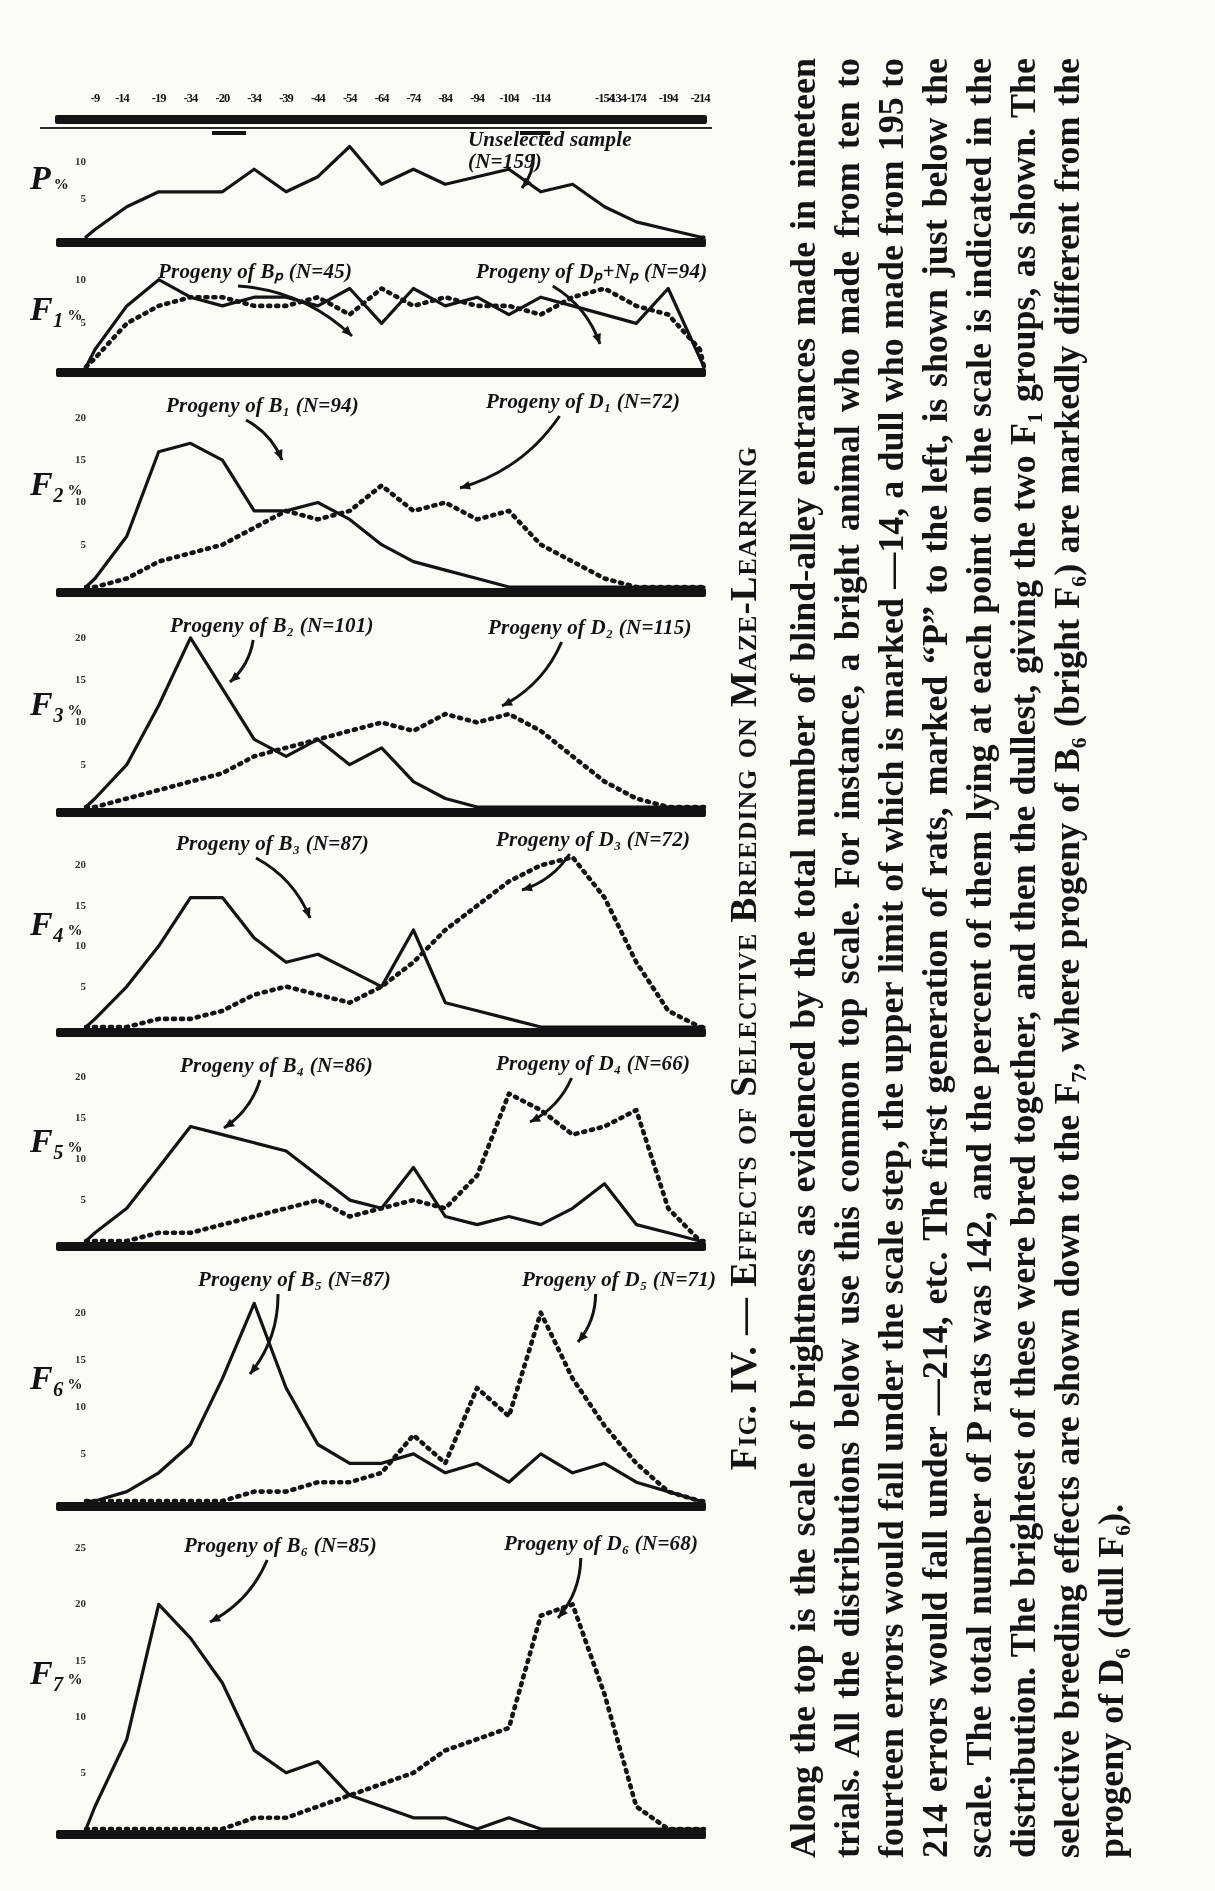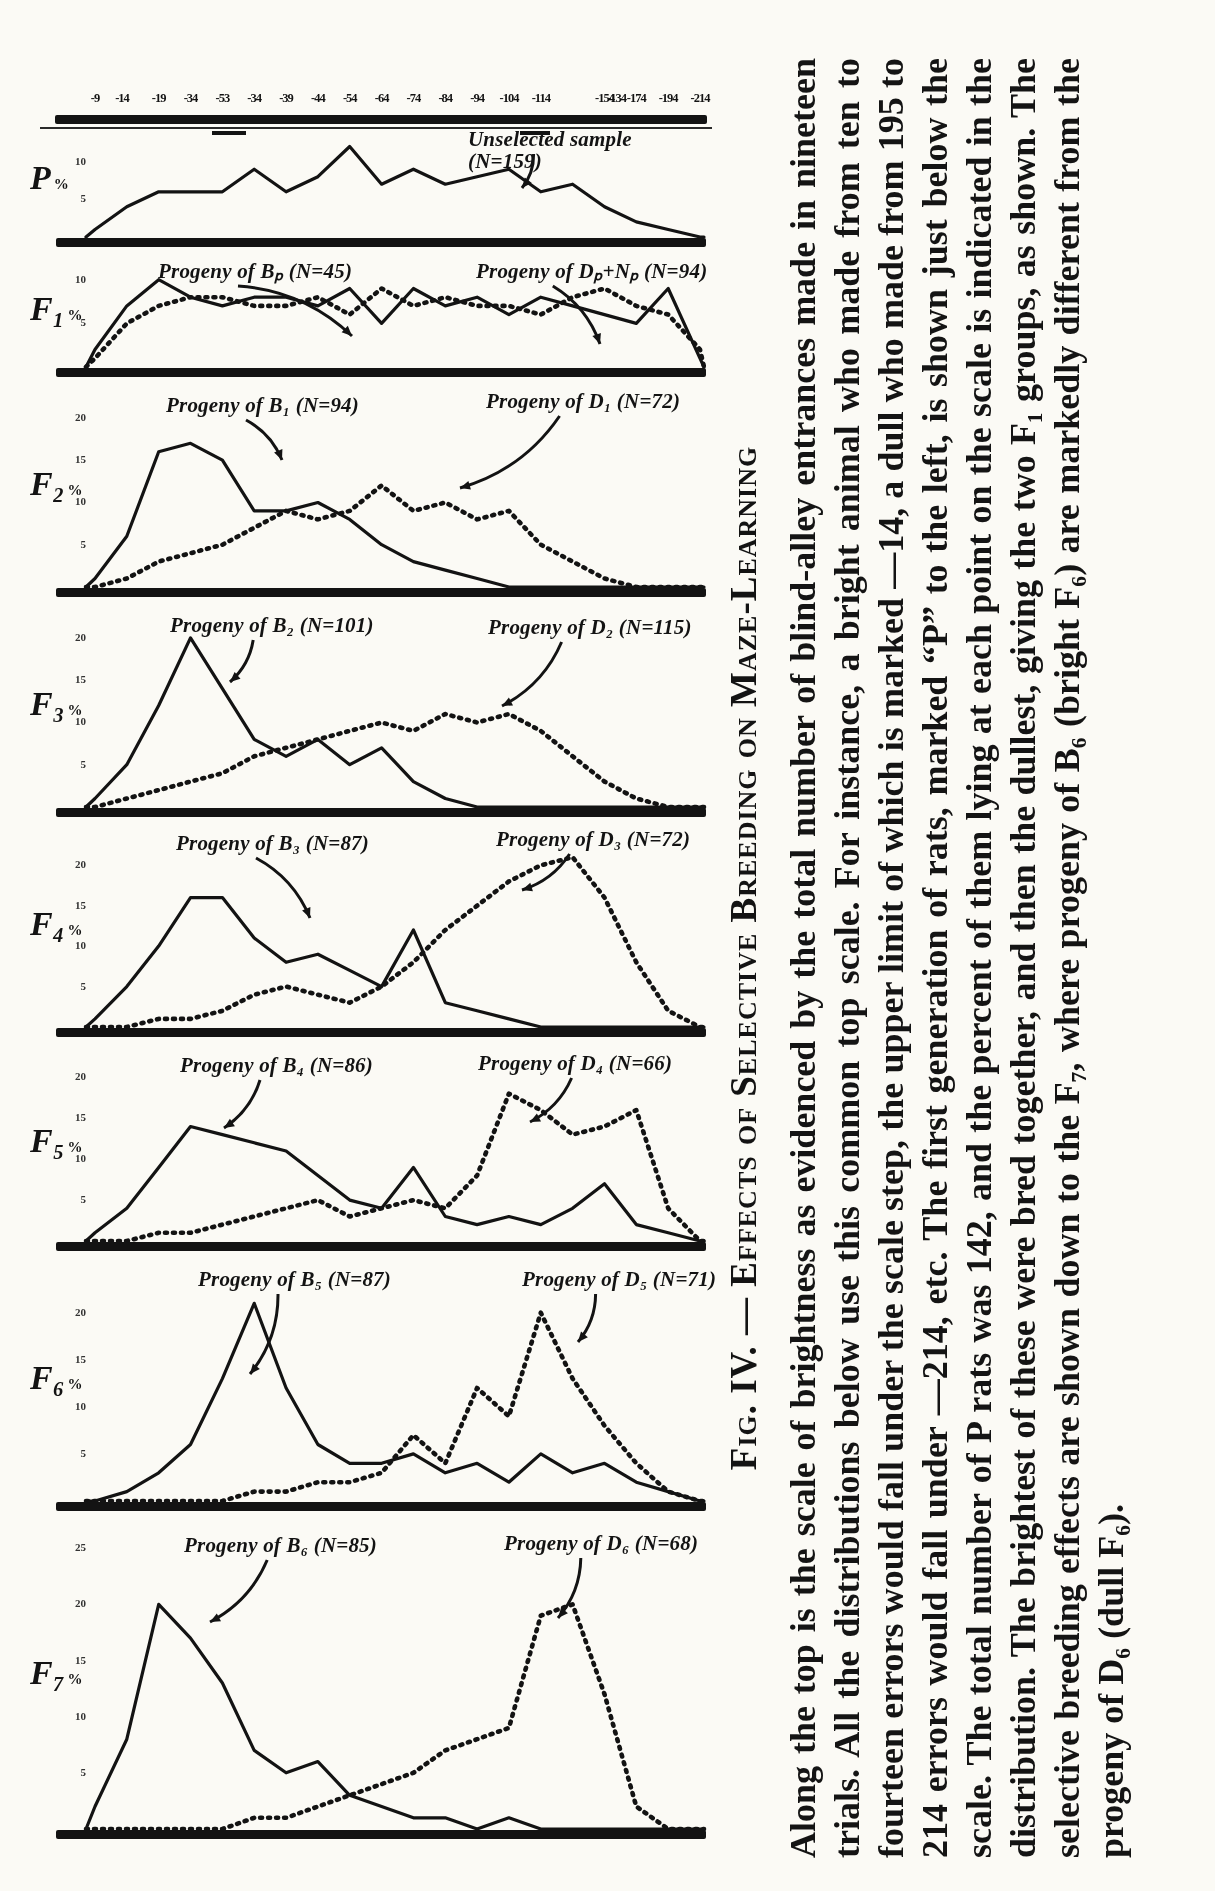--- a/index.html
+++ b/index.html
@@ -29,21 +29,21 @@
 </style>
 </head>
 <body>
 
 <div class="page">
   <div id="scale-ticks">
       <span class="tick" style="left: 95px;">-9</span>
       <span class="tick" style="left: 122px; text-align: center;">-14</span>
       <span class="tick" style="left: 158.684px;">-19</span>
       <span class="tick" style="left: 190.526px;">-34</span>
-      <span class="tick" style="left: 222.368px;">-53</span>
+      <span class="tick" style="left: 222.368px;">-20</span>
       <span class="tick" style="left: 254.211px;">-34</span>
       <span class="tick" style="left: 286.053px;">-39</span>
       <span class="tick" style="left: 317.895px;">-44</span>
       <span class="tick" style="left: 349.737px;">-54</span>
       <span class="tick" style="left: 381.579px;">-64</span>
       <span class="tick" style="left: 413.421px;">-74</span>
       <span class="tick" style="left: 445.263px;">-84</span>
       <span class="tick" style="left: 477.105px;">-94</span>
       <span class="tick" style="left: 508.947px;">-104</span>
       <span class="tick" style="left: 540.789px;">-114</span>
@@ -149,21 +149,21 @@
           <path d="M 571.6 30 Q 558.7199999999999 59.48800000000001 530 74" fill="none" stroke="#131313" stroke-width="3"></path>
           <polygon points="530.0,74.0 536.9,65.5 541.0,73.5" fill="#131313"></polygon>
         </svg>
         <div class="baseline"></div>
         <div class="gen" style="top: 74px;"><span class="gen-name">F₅</span><span class="gen-pct">%</span></div>
         <div class="ytick" style="top: 145.091px;">5</div>
         <div class="ytick" style="top: 104.182px;">10</div>
         <div class="ytick" style="top: 63.2727px;">15</div>
         <div class="ytick" style="top: 22.3636px;">20</div>
         <div class="ann" style="left: 180px; top: 6px; width: 250px;">Progeny of B₄ (N=86)</div>
-        <div class="ann" style="left: 478px; top: 4px; width: 230px;">Progeny of D₄ (N=66)</div>
+        <div class="ann" style="left: 496px; top: 4px; width: 230px;">Progeny of D₄ (N=66)</div>
       </div>
       <div class="panel" style="top: 1262px; height: 250px;">
         <svg width="712" height="250" class="curves">
           <polyline points="86,239 95.0,239.0 126.8,229.6 158.7,210.8 190.5,182.5 222.4,116.6 254.2,41.3 286.1,126.0 317.9,182.5 349.7,201.3 381.6,201.3 413.4,191.9 445.3,210.8 477.1,201.3 508.9,220.2 540.8,191.9 572.6,210.8 604.5,201.3 636.3,220.2 668.2,229.6 700.0,239.0 704,239" fill="none" stroke="#131313" stroke-linejoin="round" stroke-linecap="round" stroke-width="3.2"></polyline>
           <polyline points="86,239 95.0,239.0 126.8,239.0 158.7,239.0 190.5,239.0 222.4,239.0 254.2,229.6 286.1,229.6 317.9,220.2 349.7,220.2 381.6,210.8 413.4,173.1 445.3,201.3 477.1,126.0 508.9,154.3 540.8,50.7 572.6,116.6 604.5,163.7 636.3,201.3 668.2,229.6 700.0,239.0 704,239" fill="none" stroke="#131313" stroke-linejoin="round" stroke-linecap="round" stroke-width="4.6" stroke-dasharray="2 6"></polyline>
           <path d="M 278 32 Q 278.4 77.04 250 112" fill="none" stroke="#131313" stroke-width="3"></path>
           <polygon points="250.0,112.0 252.9,101.4 259.8,107.0" fill="#131313"></polygon>
           <path d="M 595.6 32 Q 595.4399999999999 59.168000000000006 578 80" fill="none" stroke="#131313" stroke-width="3"></path>
           <polygon points="578.0,80.0 581.0,69.4 587.9,75.2" fill="#131313"></polygon>
         </svg>

